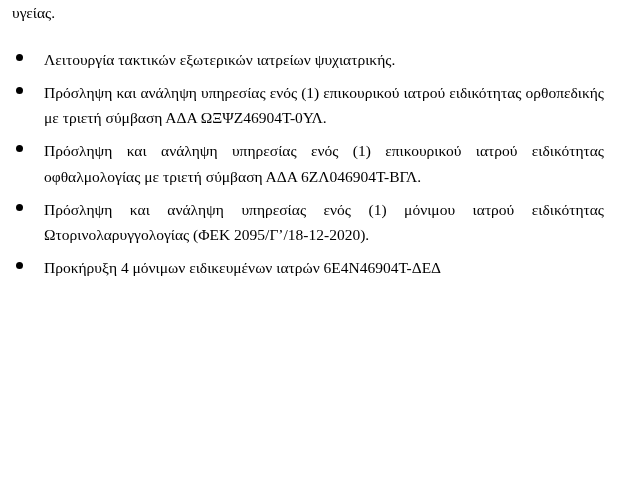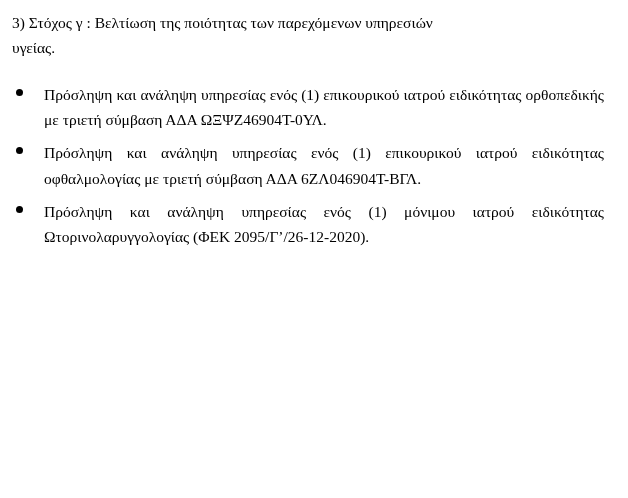--- a/index.html
+++ b/index.html
@@ -61,31 +61,38 @@
   }
   .li-text {
     display: block;
   }
 </style>
 </head>
 <body>
 
 <div class="page">
 
-  <p class="intro">3) Στόχος γ : Βελτίωση της ποιότητας των παρεχόμενων υπηρεσιών</p>
   <p class="intro-line2">υγείας.</p>
 
   <ul class="bullets">
+    <li>
+      <span class="bullet-dot"></span>
+      <span class="li-text">Λειτουργία τακτικών εξωτερικών ιατρείων ψυχιατρικής.</span>
+    </li>
     <li>
       <span class="bullet-dot"></span>
       <span class="li-text">Πρόσληψη και ανάληψη υπηρεσίας ενός (1) επικουρικού ιατρού ειδικότητας ορθοπεδικής με τριετή σύμβαση   ΑΔΑ ΩΞΨZ46904Τ-0ΥΛ.</span>
     </li>
     <li>
       <span class="bullet-dot"></span>
       <span class="li-text">Πρόσληψη και ανάληψη υπηρεσίας ενός (1) επικουρικού ιατρού ειδικότητας οφθαλμολογίας με τριετή σύμβαση ΑΔΑ 6ΖΛ046904Τ-ΒΓΛ.</span>
     </li>
     <li>
       <span class="bullet-dot"></span>
-      <span class="li-text">Πρόσληψη και ανάληψη υπηρεσίας ενός (1) μόνιμου ιατρού ειδικότητας Ωτορινολαρυγγολογίας (ΦΕΚ 2095/Γ’/26-12-2020).</span>
+      <span class="li-text">Πρόσληψη και ανάληψη υπηρεσίας ενός (1) μόνιμου ιατρού ειδικότητας Ωτορινολαρυγγολογίας (ΦΕΚ 2095/Γ’/18-12-2020).</span>
+    </li>
+    <li class="single">
+      <span class="bullet-dot"></span>
+      <span class="li-text">Προκήρυξη 4 μόνιμων ειδικευμένων ιατρών 6Ε4Ν46904Τ-ΔΕΔ</span>
     </li>
   </ul>
 
 </div>
 
 </body></html>

